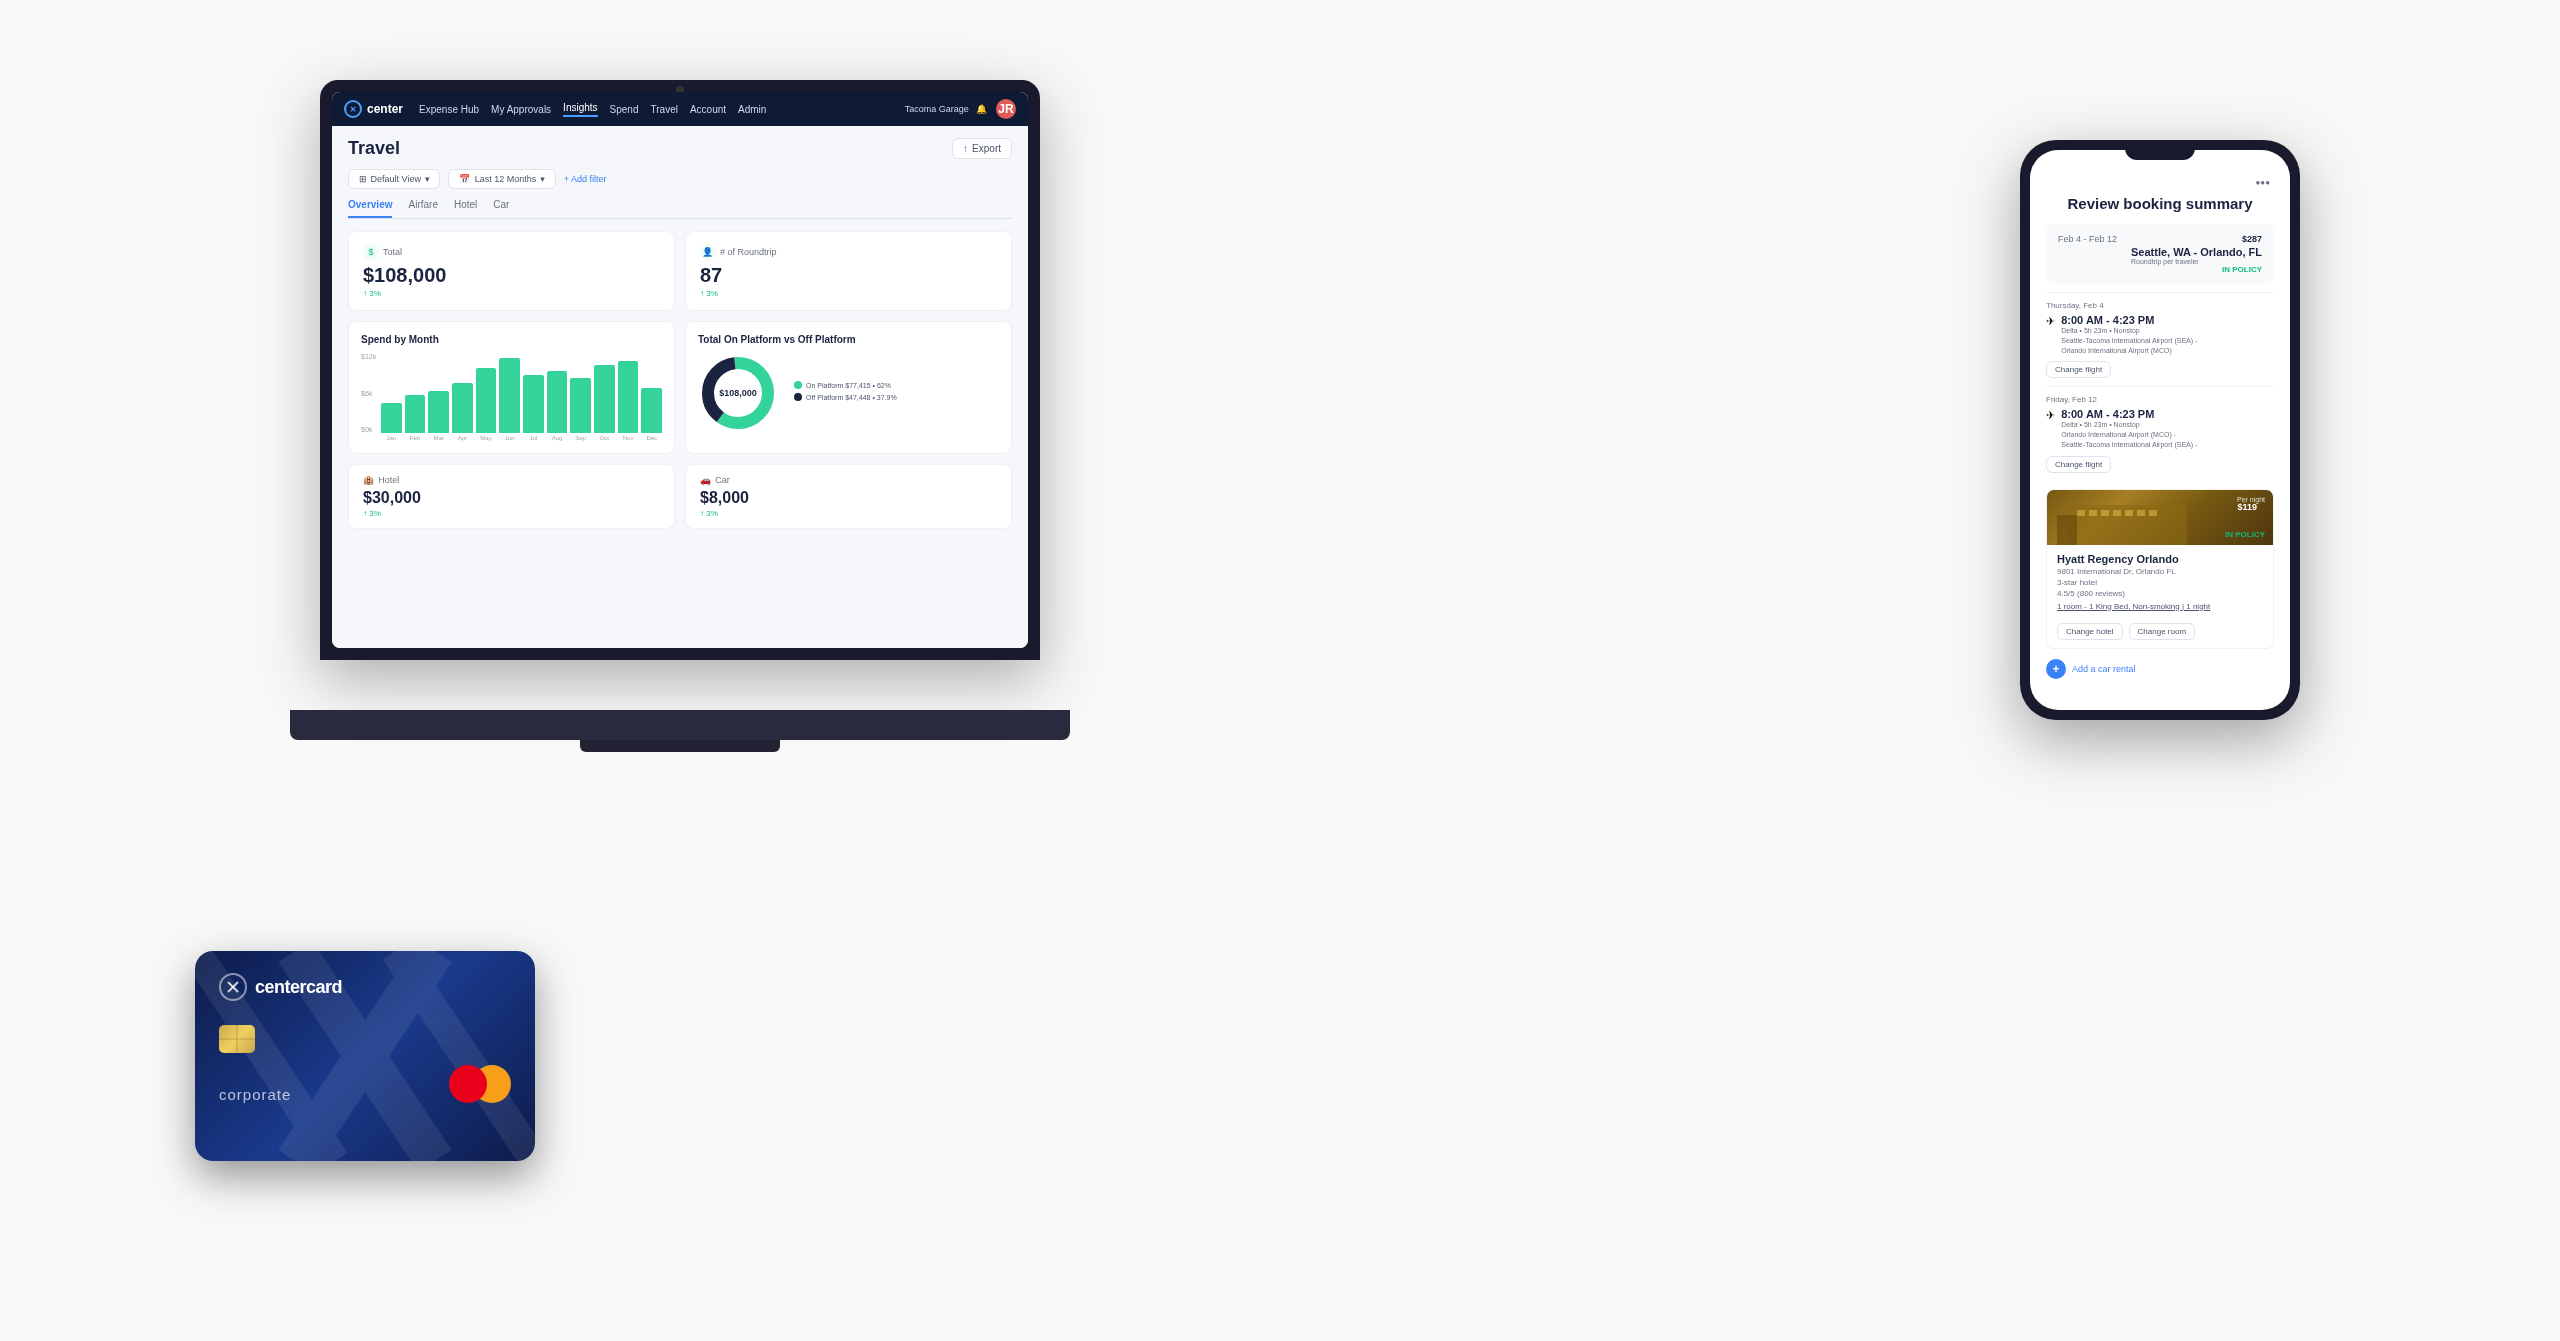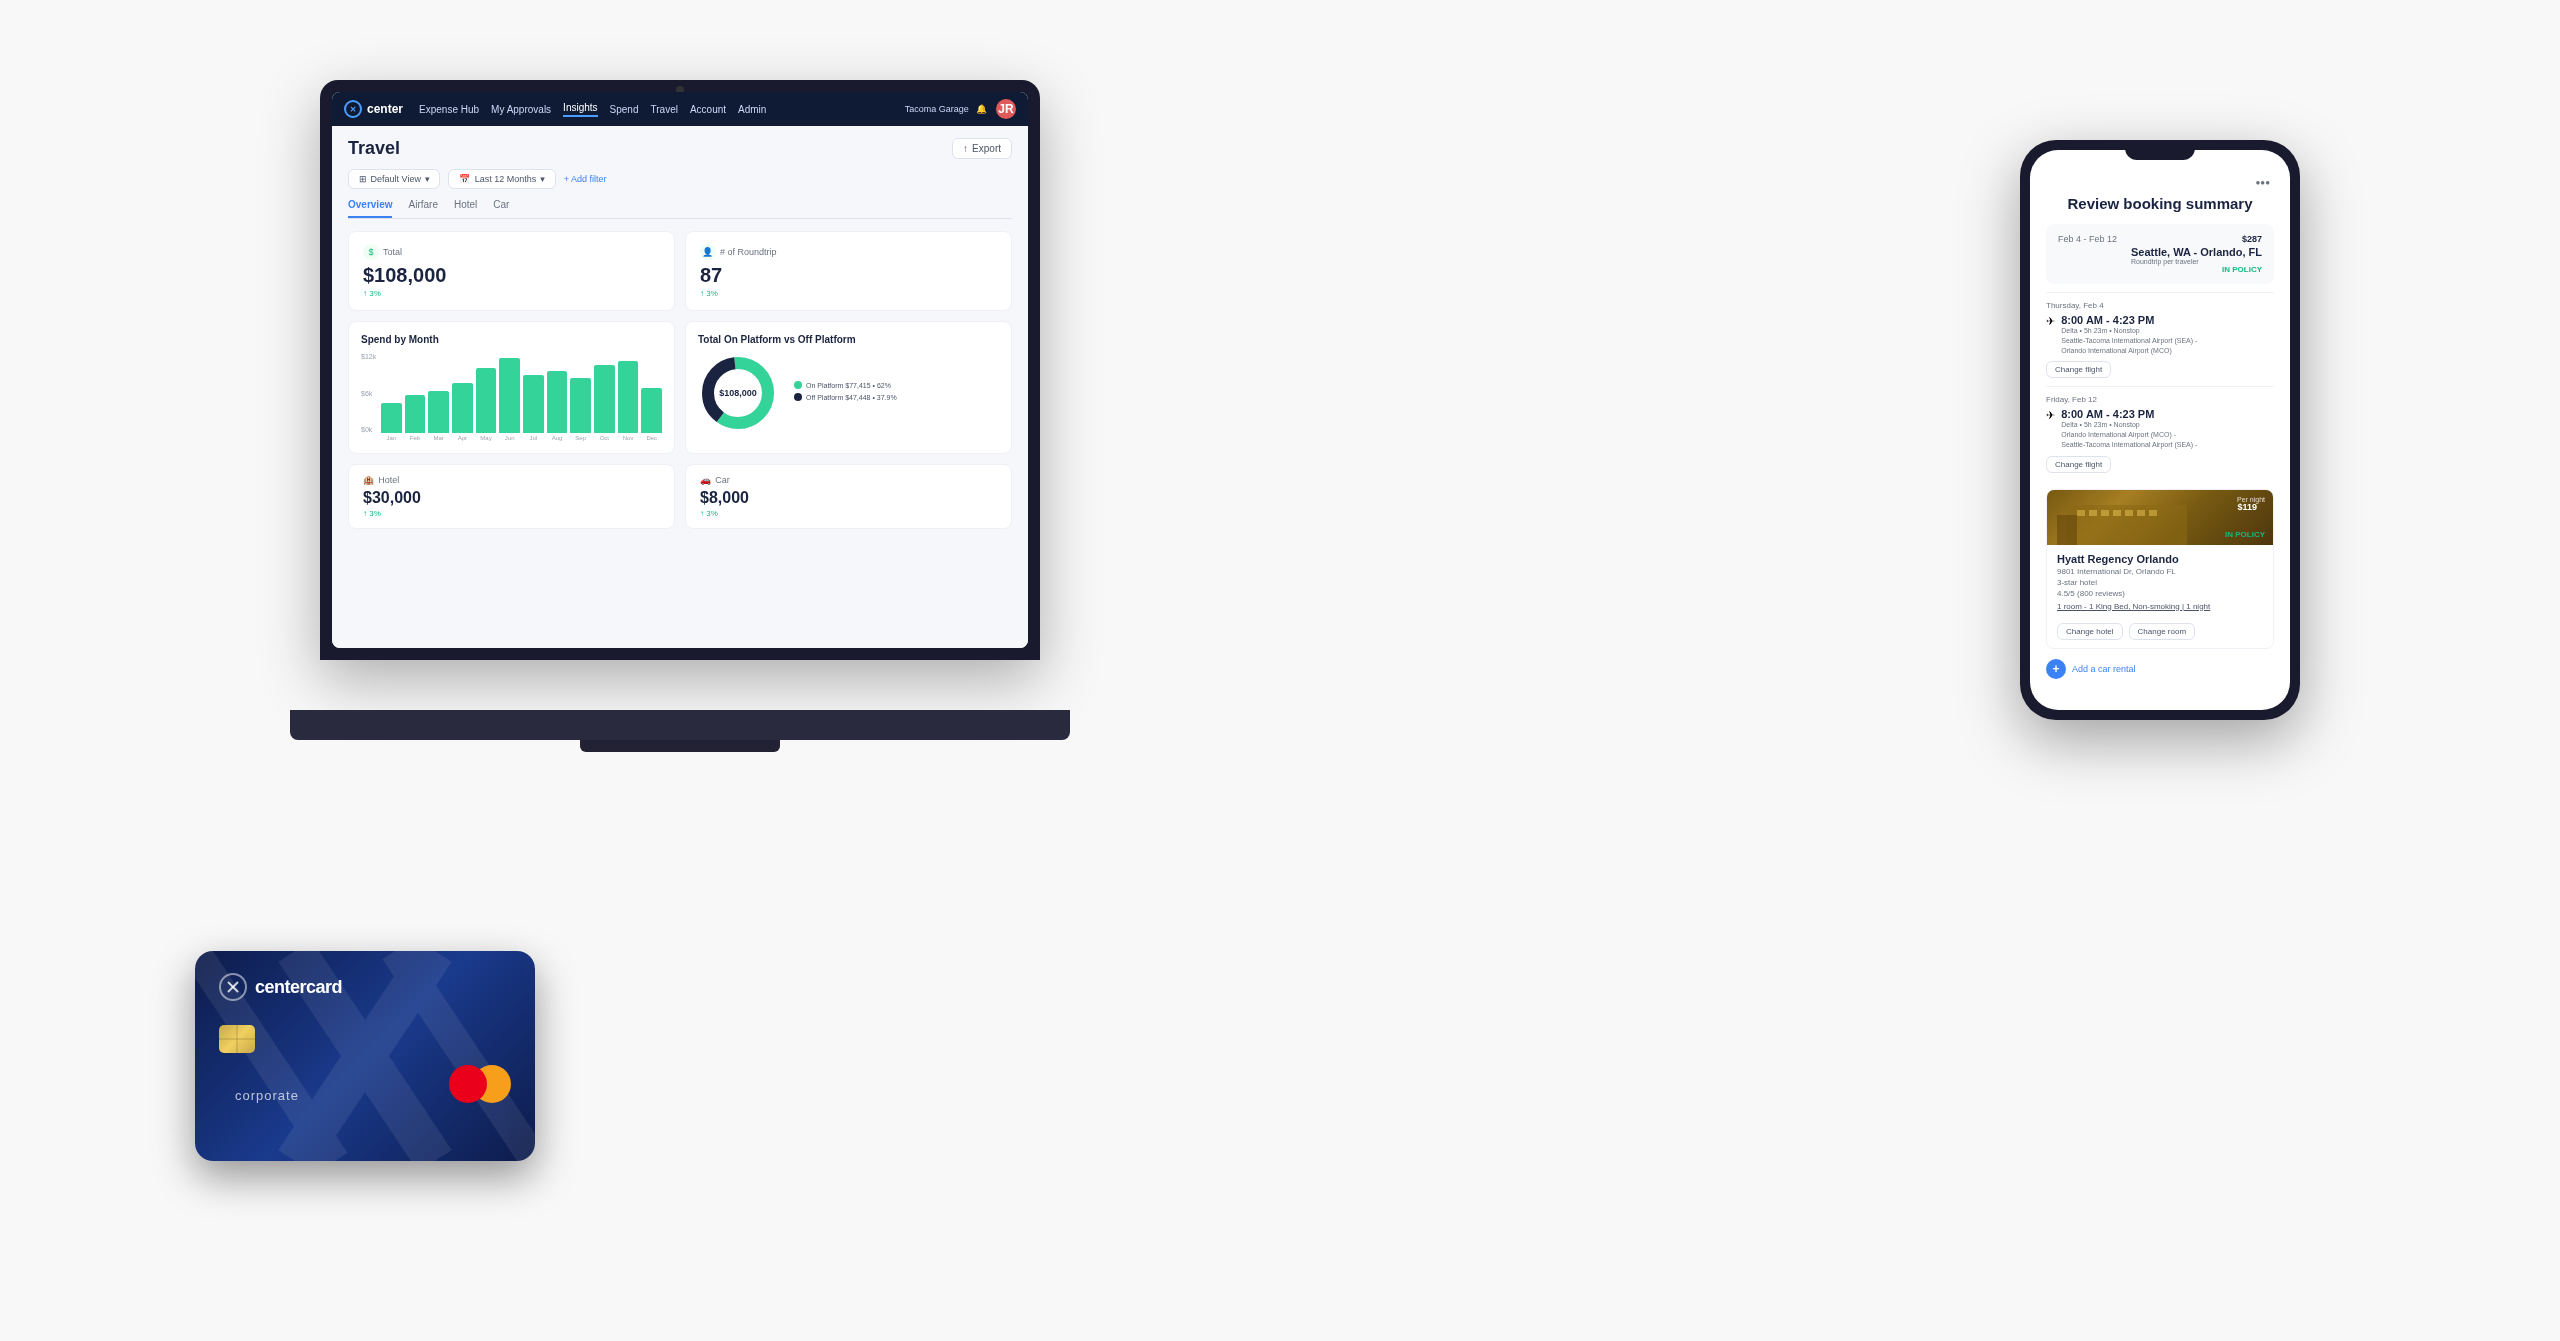--- a/index.html
+++ b/index.html
@@ -641,23 +641,22 @@
       background: rgba(0,0,0,0.2);
       transform: translateX(-50%);
     }
     .card-bottom {
       display: flex;
       justify-content: space-between;
       align-items: flex-end;
     }
     .card-corporate {
       color: rgba(255,255,255,0.7);
-      font-size: 13px;
+      font-size: 15px;
       letter-spacing: 1px;
-      margin-left: 16px;
     }
     .mastercard-circles {
       display: flex;
     }
     .mc-circle {
       width: 38px;
       height: 38px;
       border-radius: 50%;
     }
     .mc-red {

